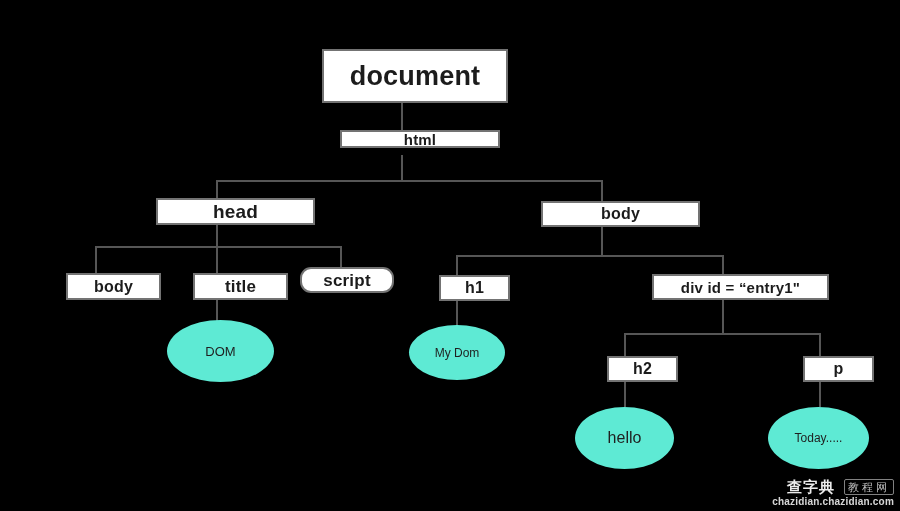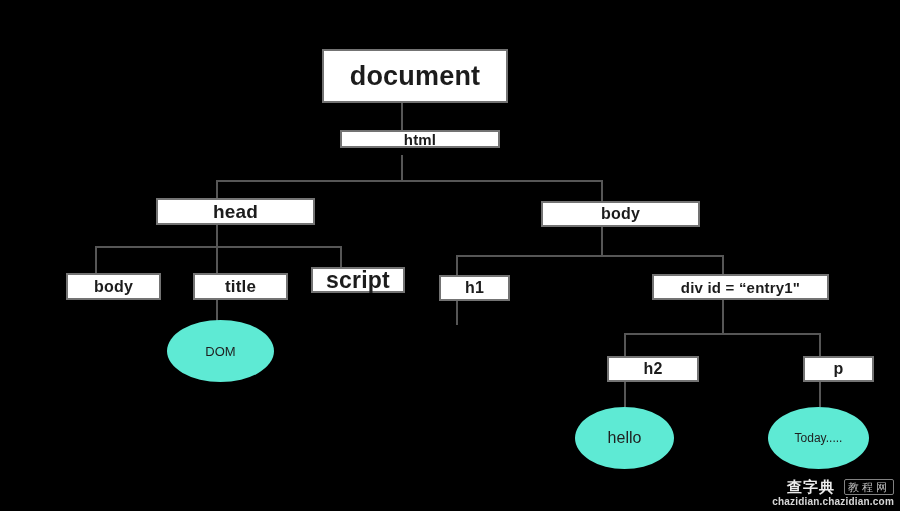--- a/index.html
+++ b/index.html
@@ -144,32 +144,33 @@
   <div class="node-box" style="left:322px; top:130px; width:160px; height:18px; font-size:15px;">html</div>
 
   <div class="node-box" style="left:138px; top:198px; width:159px; height:27px; font-size:19px;">head</div>
 
   <div class="node-box" style="left:523px; top:201px; width:159px; height:26px; font-size:16px;text-align:right;">body</div>
 
   <div class="node-box" style="left:48px; top:273px; width:95px; height:27px; font-size:16px;">body</div>
 
   <div class="node-box" style="left:175px; top:273px; width:95px; height:27px; font-size:17px;">title</div>
 
-  <div class="node-box" style="left:293px; top:267px; width:94px; height:26px; font-size:23px;">script</div>
+  <div class="node-box" style="left:282px; top:267px; width:94px; height:26px; font-size:17px;border-radius:11px;">script</div>
 
   <div class="node-box" style="left:421px; top:275px; width:71px; height:26px; font-size:16px;">h1</div>
 
   <div class="node-box" style="left:634px; top:274px; width:177px; height:26px; font-size:15px;">div id =  “entry1"</div>
 
-  <div class="node-box" style="left:589px; top:356px; width:92px; height:26px; font-size:16px;">h2</div>
+  <div class="node-box" style="left:589px; top:356px; width:71px; height:26px; font-size:16px;">h2</div>
 
   <div class="node-box" style="left:785px; top:356px; width:71px; height:26px; font-size:16px;">p</div>
 
   <div class="node-ellipse" style="left:167px; top:320px; width:107px; height:62px; font-size:13px;">DOM</div>
 
+  <div class="node-ellipse" style="left:409px; top:325px; width:96px; height:55px; font-size:12px;">My Dom</div>
 
   <div class="node-ellipse" style="left:575px; top:407px; width:99px; height:62px; font-size:16px;">hello</div>
 
   <div class="node-ellipse" style="left:768px; top:407px; width:101px; height:62px; font-size:12px;">Today.....</div>
 
   <div id="watermark">
     <div class="wm-top">
       <span class="wm-brand">查字典</span>
       <span class="wm-tag">教程网</span>
     </div>

